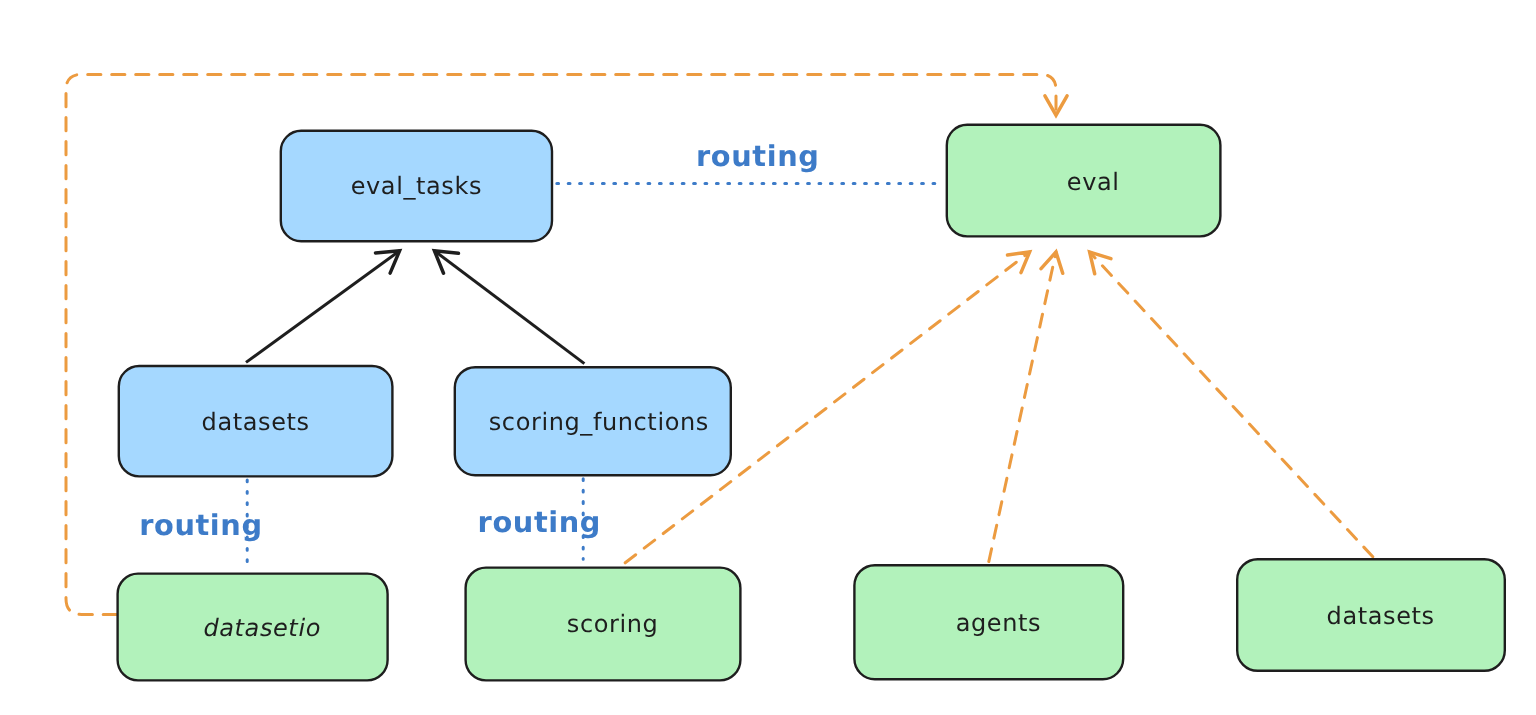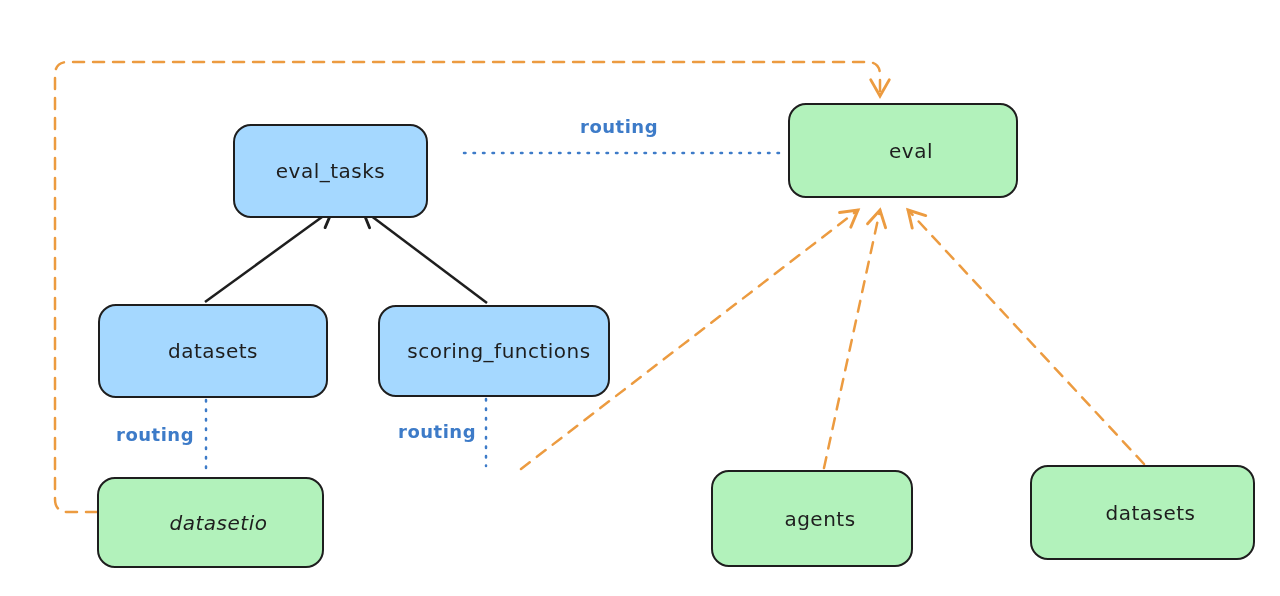--- a/index.html
+++ b/index.html
@@ -22,33 +22,33 @@
     border:2.5px solid var(--stroke-dark,#1e1e1e);
     border-radius:18px;
     font-size:20px;
     color:var(--stroke-dark,#1e1e1e);
     letter-spacing:0.5px;
     box-sizing:border-box;
   }
   .node-blue{background:var(--box-blue,#a5d8ff);}
   .node-green{background:var(--box-green,#b2f2bb);padding-left:16px;}
 
-  .n-eval-tasks{left:233px;top:124px;width:195px;height:94px;}
+  .n-eval-tasks{left:233px;top:108px;width:228px;height:94px;}
   .n-eval{left:788px;top:103px;width:230px;height:95px;}
   .n-datasets{left:98px;top:304px;width:230px;height:94px;}
   .n-scoring-functions{left:378px;top:305px;width:232px;height:92px;padding-left:10px;}
   .n-datasetio{left:97px;top:477px;width:227px;height:91px;font-style:italic;}
   .n-scoring{left:387px;top:472px;width:231px;height:96px;}
-  .n-agents{left:711px;top:470px;width:202px;height:97px;text-align:right;}
+  .n-agents{left:711px;top:470px;width:226px;height:97px;text-align:right;}
   .n-inference{left:1030px;top:465px;width:225px;height:95px;}
 
   .edge-label{
     position:absolute;
     color:var(--routing-blue,#3d7bc8);
-    font-size:18px;font-weight:700;
+    font-size:24px;font-weight:700;
     letter-spacing:0.5px;
   }
   .l-routing-top{left:580px;top:116px;}
   .l-routing-left{left:116px;top:424px;}
   .l-routing-mid{left:398px;top:421px;}
 
   
   .stroke-black{stroke:var(--stroke-dark,#1e1e1e);}
   .stroke-blue{stroke:var(--routing-blue,#3d7bc8);}
   .stroke-orange{stroke:var(--orange,#ec9b40);}
@@ -95,20 +95,23 @@
   </div>
   <div class="node node-blue n-datasets">
     <span>datasets</span>
   </div>
   <div class="node node-blue n-scoring-functions">
     <span>scoring_functions</span>
   </div>
   <div class="node node-green n-datasetio">
     <span>datasetio</span>
   </div>
+  <div class="node node-green n-scoring">
+    <span>scoring</span>
+  </div>
   <div class="node node-green n-agents">
     <span>agents</span>
   </div>
   <div class="node node-green n-inference">
     <span>datasets</span>
   </div>
 
   <div class="edge-label l-routing-top">routing</div>
   <div class="edge-label l-routing-left">routing</div>
   <div class="edge-label l-routing-mid">routing</div>

